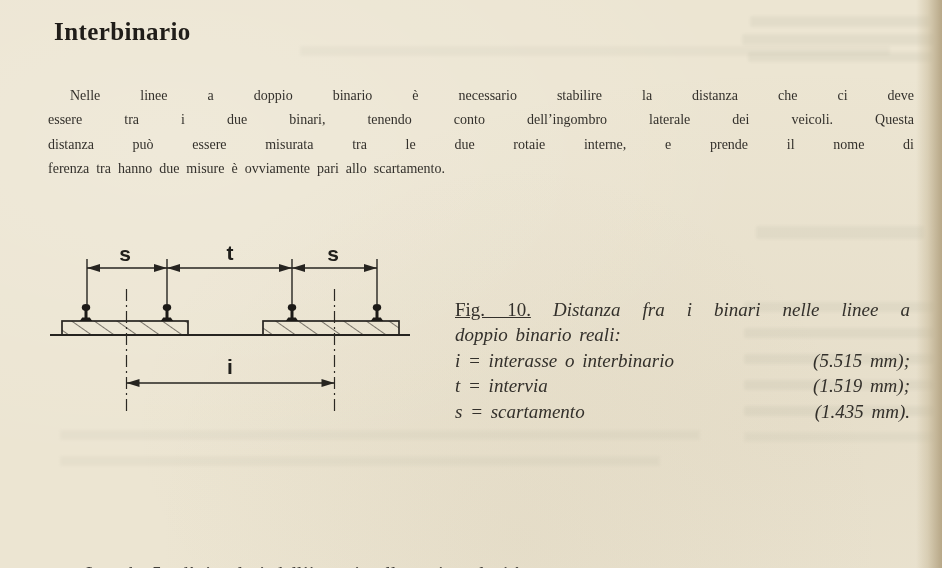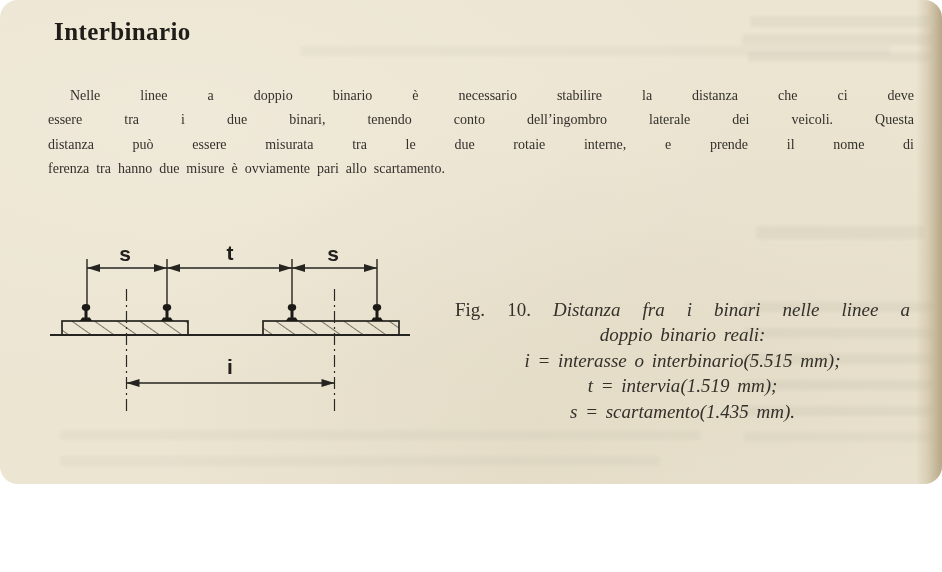--- a/index.html
+++ b/index.html
@@ -1,44 +1,43 @@
 <!DOCTYPE html>
 <html><head>
 <meta charset="utf-8">
 <style>
   html,body { margin:0; padding:0; }
   .page {
-    position:relative; width:942px; height:484px; overflow:hidden;
+    position:relative; width:942px; height:568px; overflow:hidden;
     background-color:#ece5d2;
     background-image:
       radial-gradient(ellipse at 18% 25%, rgba(255,255,255,.16), rgba(255,255,255,0) 55%),
       radial-gradient(ellipse at 85% 75%, rgba(150,130,95,.07), rgba(150,130,95,0) 60%),
       radial-gradient(ellipse at 55% 95%, rgba(160,140,100,.06), rgba(160,140,100,0) 50%);
     font-family:"Liberation Serif", serif;
     color:#33302b;
-    border-radius:18px;
   }
   .page-title {
     position:absolute; left:54px; top:18px; margin:0;
     font-size:25px; font-weight:700; letter-spacing:.4px; color:#201d19;
   }
   .para { position:absolute; left:48px; width:866px; font-size:14px; line-height:24.4px; word-spacing:3.5px; }
   .para1 { top:84px; }
   .para2 { top:488px; line-height:25.4px; }
   .tline { text-align:justify; text-align-last:justify; white-space:normal; }
   .tline-end { text-align-last:left; }
   .para1 .tline:first-child { text-indent:22px; }
   .para2 .tline:first-child { text-indent:38px; }
 
   .caption { position:absolute; left:455px; top:297px; width:455px; font-size:19px; line-height:25.4px; word-spacing:3px; }
   .cap-line1 { text-align:justify; text-align-last:justify; }
-  .fig-label { font-style:normal; }
+  .fig-label { font-style:normal;text-decoration:underline; }
   .ital { font-style:italic; }
-  .cap-line2 { font-style:italic;text-align:center; }
-  .def-row { display:flex; justify-content:center; font-style:italic; }
+  .cap-line2 { font-style:italic; }
+  .def-row { display:flex; justify-content:space-between; font-style:italic; }
   .def-term { white-space:nowrap; }
   .def-val { white-space:nowrap; }
 
   .diagram { position:absolute; left:50px; top:243px; }
 
   .clipped-line {
     position:absolute; left:48px; top:561px; width:866px;
     font-size:19.5px; line-height:25.4px; word-spacing:3.5px;
     text-indent:38px; opacity:.92;
   }

